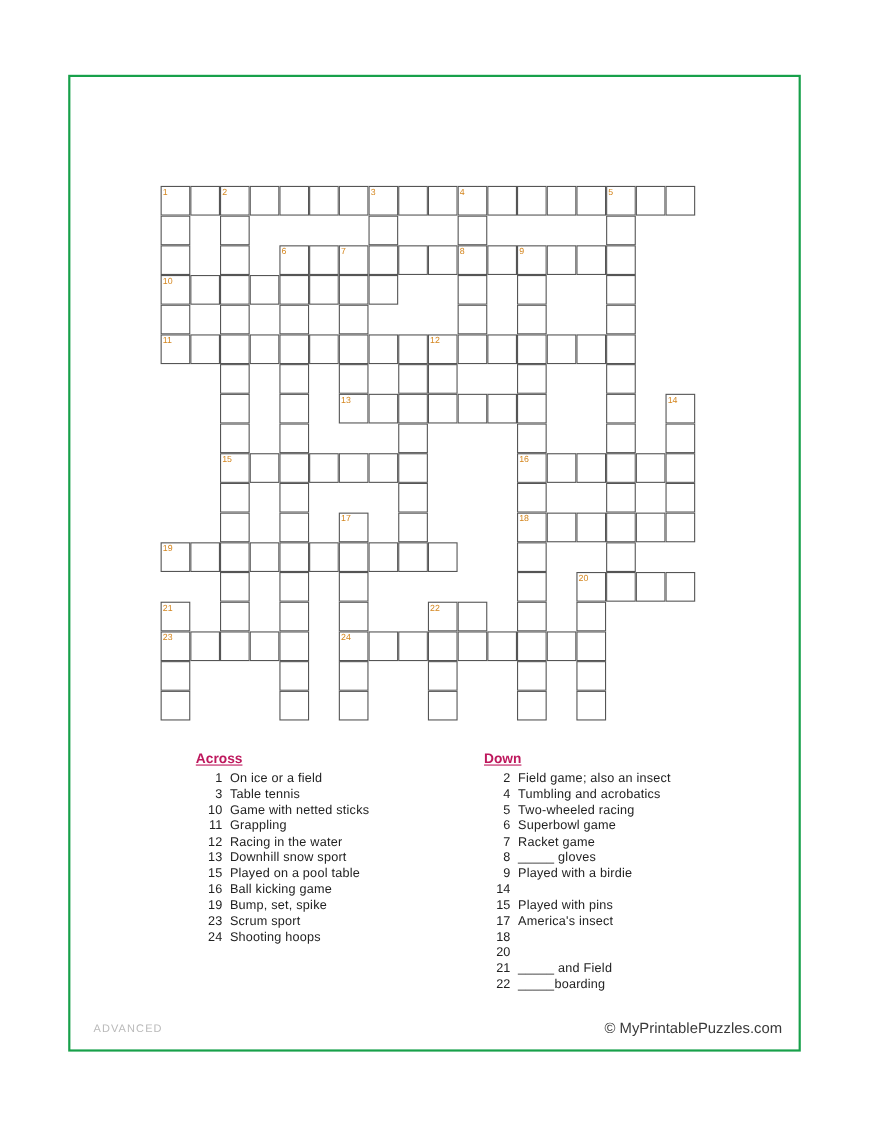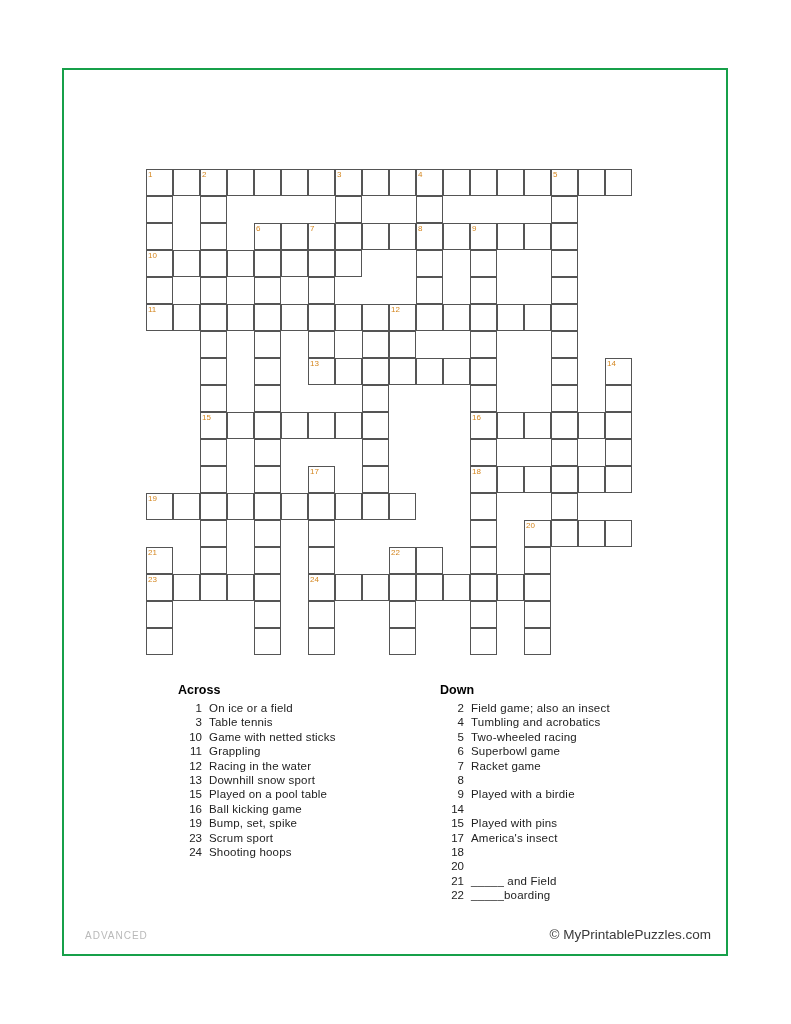--- a/index.html
+++ b/index.html
@@ -80,21 +80,22 @@
     color: #222;
   }
   .clue-col {
     position: absolute;
     top: 0;
   }
   .clue-col.across { left: 178px; width: 250px; }
   .clue-col.down { left: 440px; width: 280px; }
   .clue-head {
     font-weight: bold;
-    color: #000000;
+    color: #be185d;
+    text-decoration: underline;
     font-size: 12.5px;
     margin-bottom: 4px;
     display: block;
   }
   .clue-row {
     display: flex;
     line-height: 14.4px;
   }
   .clue-num {
     width: 24px;
@@ -430,20 +431,21 @@
           <div class="clue-row">
             <span class="clue-num">6</span>
             <span class="clue-text">Superbowl game</span>
           </div>
           <div class="clue-row">
             <span class="clue-num">7</span>
             <span class="clue-text">Racket game</span>
           </div>
           <div class="clue-row">
             <span class="clue-num">8</span>
+            <span class="clue-text">_____ gloves</span>
           </div>
           <div class="clue-row">
             <span class="clue-num">9</span>
             <span class="clue-text">Played with a birdie</span>
           </div>
           <div class="clue-row">
             <span class="clue-num">14</span>
           </div>
           <div class="clue-row">
             <span class="clue-num">15</span>

